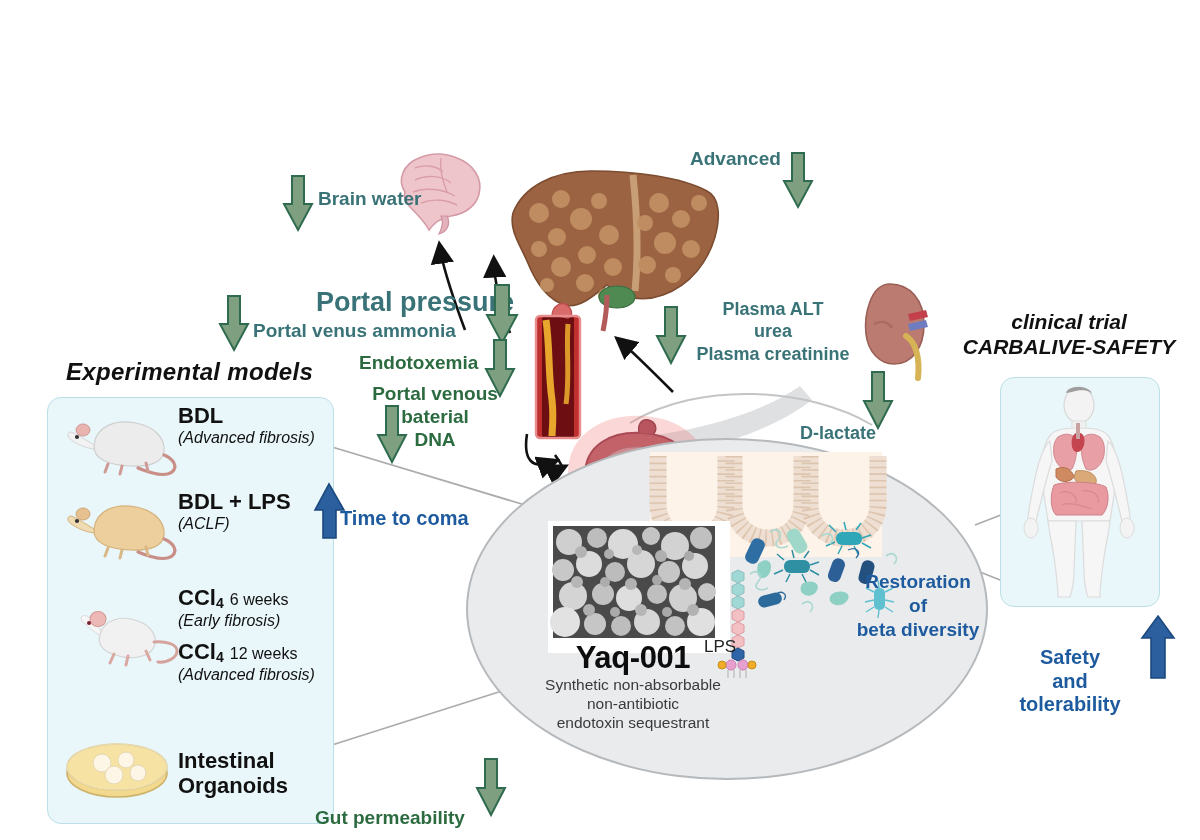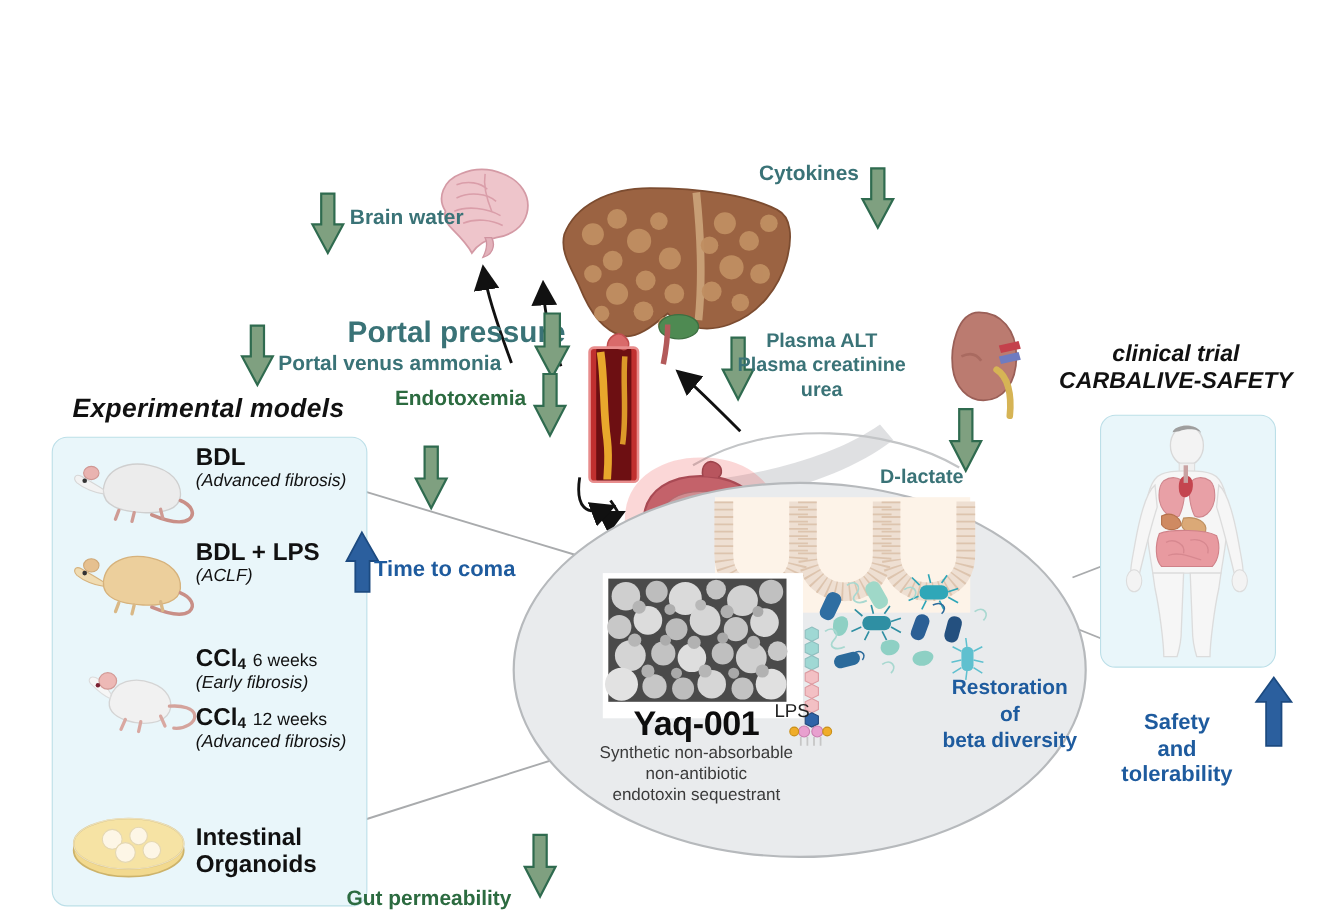--- a/index.html
+++ b/index.html
@@ -331,21 +331,21 @@
         <path d="M86 14 C94 8 100 16 94 22"></path>
         <path d="M150 34 C158 28 164 36 158 42"></path>
       </g>
       <g stroke="#2b6a9b" stroke-width="1.3" fill="none">
         <path d="M40 72 C46 68 52 72 48 78"></path>
         <path d="M112 28 C120 24 126 30 120 36"></path>
       </g>
     </g>
   </svg>
 
-  <div class="abs ctr restor" style="left:848px;top:570px;width:140px;margin-top:44px;">
+  <div class="abs ctr restor" style="left:848px;top:570px;width:140px;">
     <div>Restoration</div>
     <div>of</div>
     <div>beta diversity</div>
   </div>
 
   <div class="abs ctr title-trial" style="left:942px;top:310px;width:254px;">
     <div>clinical trial</div>
     <div>CARBALIVE-SAFETY</div>
   </div>
 
@@ -400,36 +400,40 @@
   <svg class="abs" style="left:218px;top:294px;width:32px;height:58px;" viewBox="0 0 32 58">
     <path d="M16 56 L30 30 L22 30 L22 2 L10 2 L10 30 L2 30 Z" fill="#7fa080" stroke="#2f6b4f" stroke-width="2"></path>
   </svg>
   <div class="abs lbl19 t-teal" style="left:253px;top:320px;">Portal venus ammonia</div>
 
   <div class="abs lbl19 t-green" style="left:359px;top:352px;">Endotoxemia</div>
   <svg class="abs" style="left:484px;top:338px;width:32px;height:60px;" viewBox="0 0 32 60">
     <path d="M16 58 L30 31 L22 31 L22 2 L10 2 L10 31 L2 31 Z" fill="#7fa080" stroke="#2f6b4f" stroke-width="2"></path>
   </svg>
 
+  <div class="abs lbl19 t-green ctr" style="left:340px;top:382px;width:190px;line-height:1.22;">
+    <div>Portal venous baterial</div>
+    <div>DNA</div>
+  </div>
   <svg class="abs" style="left:376px;top:404px;width:32px;height:60px;" viewBox="0 0 32 60">
     <path d="M16 58 L30 31 L22 31 L22 2 L10 2 L10 31 L2 31 Z" fill="#7fa080" stroke="#2f6b4f" stroke-width="2"></path>
   </svg>
 
-  <div class="abs lbl19 t-teal" style="left:690px;top:148px;">Cytokines</div>
+  <div class="abs lbl19 t-teal" style="left:690px;top:148px;">Advanced</div>
   <svg class="abs" style="left:782px;top:151px;width:32px;height:58px;" viewBox="0 0 32 58">
     <path d="M16 56 L30 30 L22 30 L22 2 L10 2 L10 30 L2 30 Z" fill="#7fa080" stroke="#2f6b4f" stroke-width="2"></path>
   </svg>
 
   <svg class="abs" style="left:655px;top:305px;width:32px;height:60px;" viewBox="0 0 32 60">
     <path d="M16 58 L30 31 L22 31 L22 2 L10 2 L10 31 L2 31 Z" fill="#7fa080" stroke="#2f6b4f" stroke-width="2"></path>
   </svg>
-  <div class="abs lbl18 t-teal ctr" style="left:652px;top:298px;width:190px;line-height:1.24;">
+  <div class="abs lbl18 t-teal ctr" style="left:678px;top:298px;width:190px;line-height:1.24;">
     <div>Plasma ALT</div>
+    <div>urea</div>
     <div>Plasma creatinine</div>
-    <div>urea</div>
   </div>
 
 
   <svg class="abs" style="left:862px;top:370px;width:32px;height:60px;" viewBox="0 0 32 60">
     <path d="M16 58 L30 31 L22 31 L22 2 L10 2 L10 31 L2 31 Z" fill="#7fa080" stroke="#2f6b4f" stroke-width="2"></path>
   </svg>
   <div class="abs lbl18 t-teal" style="left:800px;top:423px;">D-lactate</div>
 
   <svg class="abs" style="left:313px;top:482px;width:33px;height:58px;" viewBox="0 0 33 58">
     <path d="M16 2 L31 28 L23 28 L23 56 L10 56 L10 28 L2 28 Z" fill="#2b5f9e" stroke="#1c4a80" stroke-width="1.6"></path>

